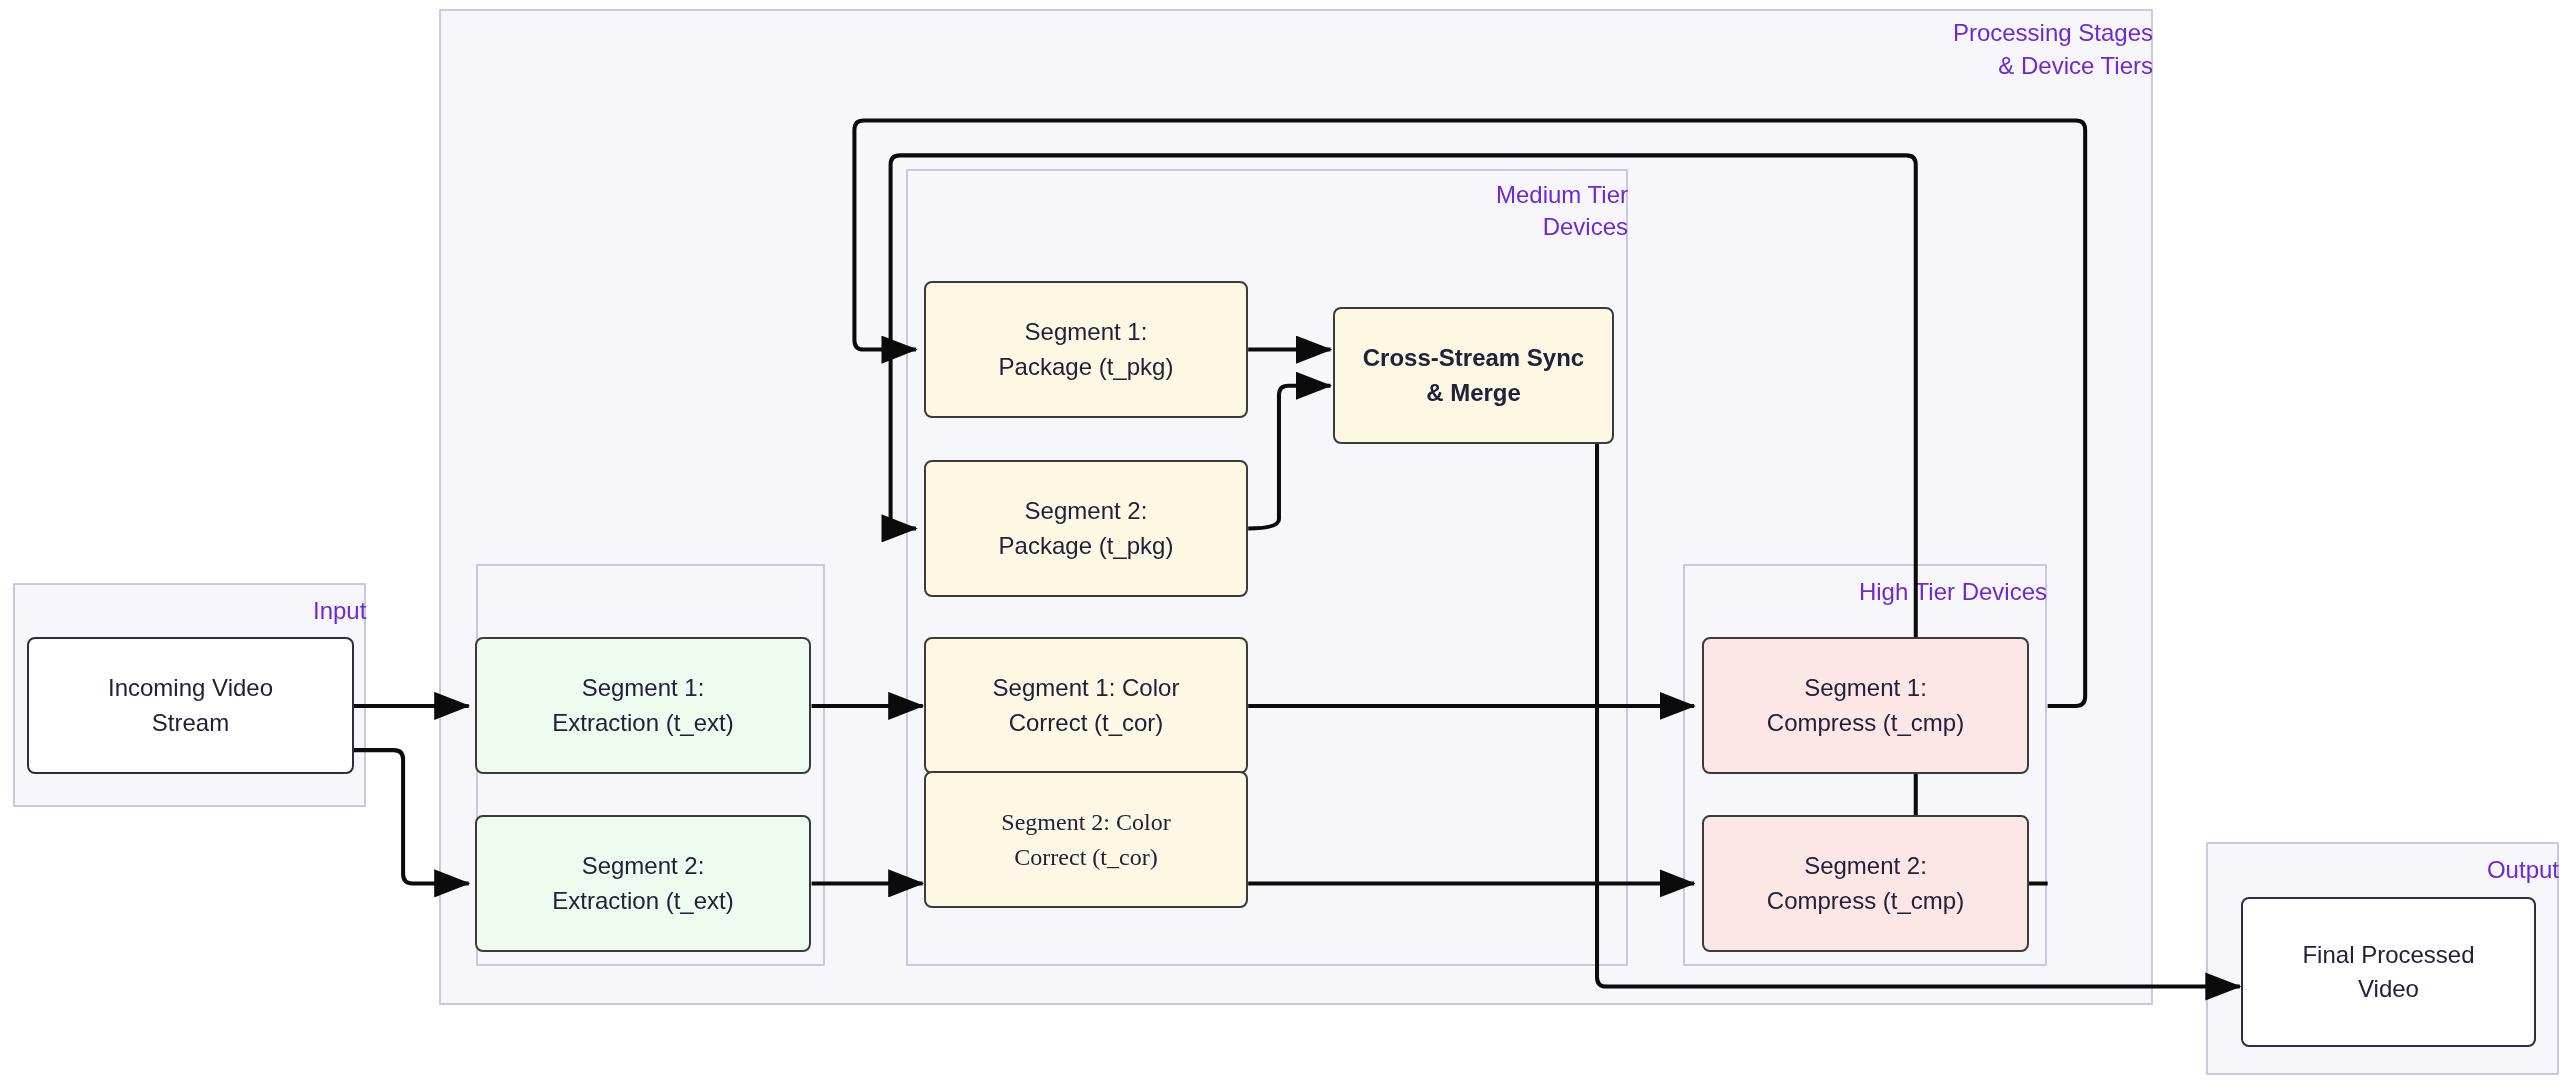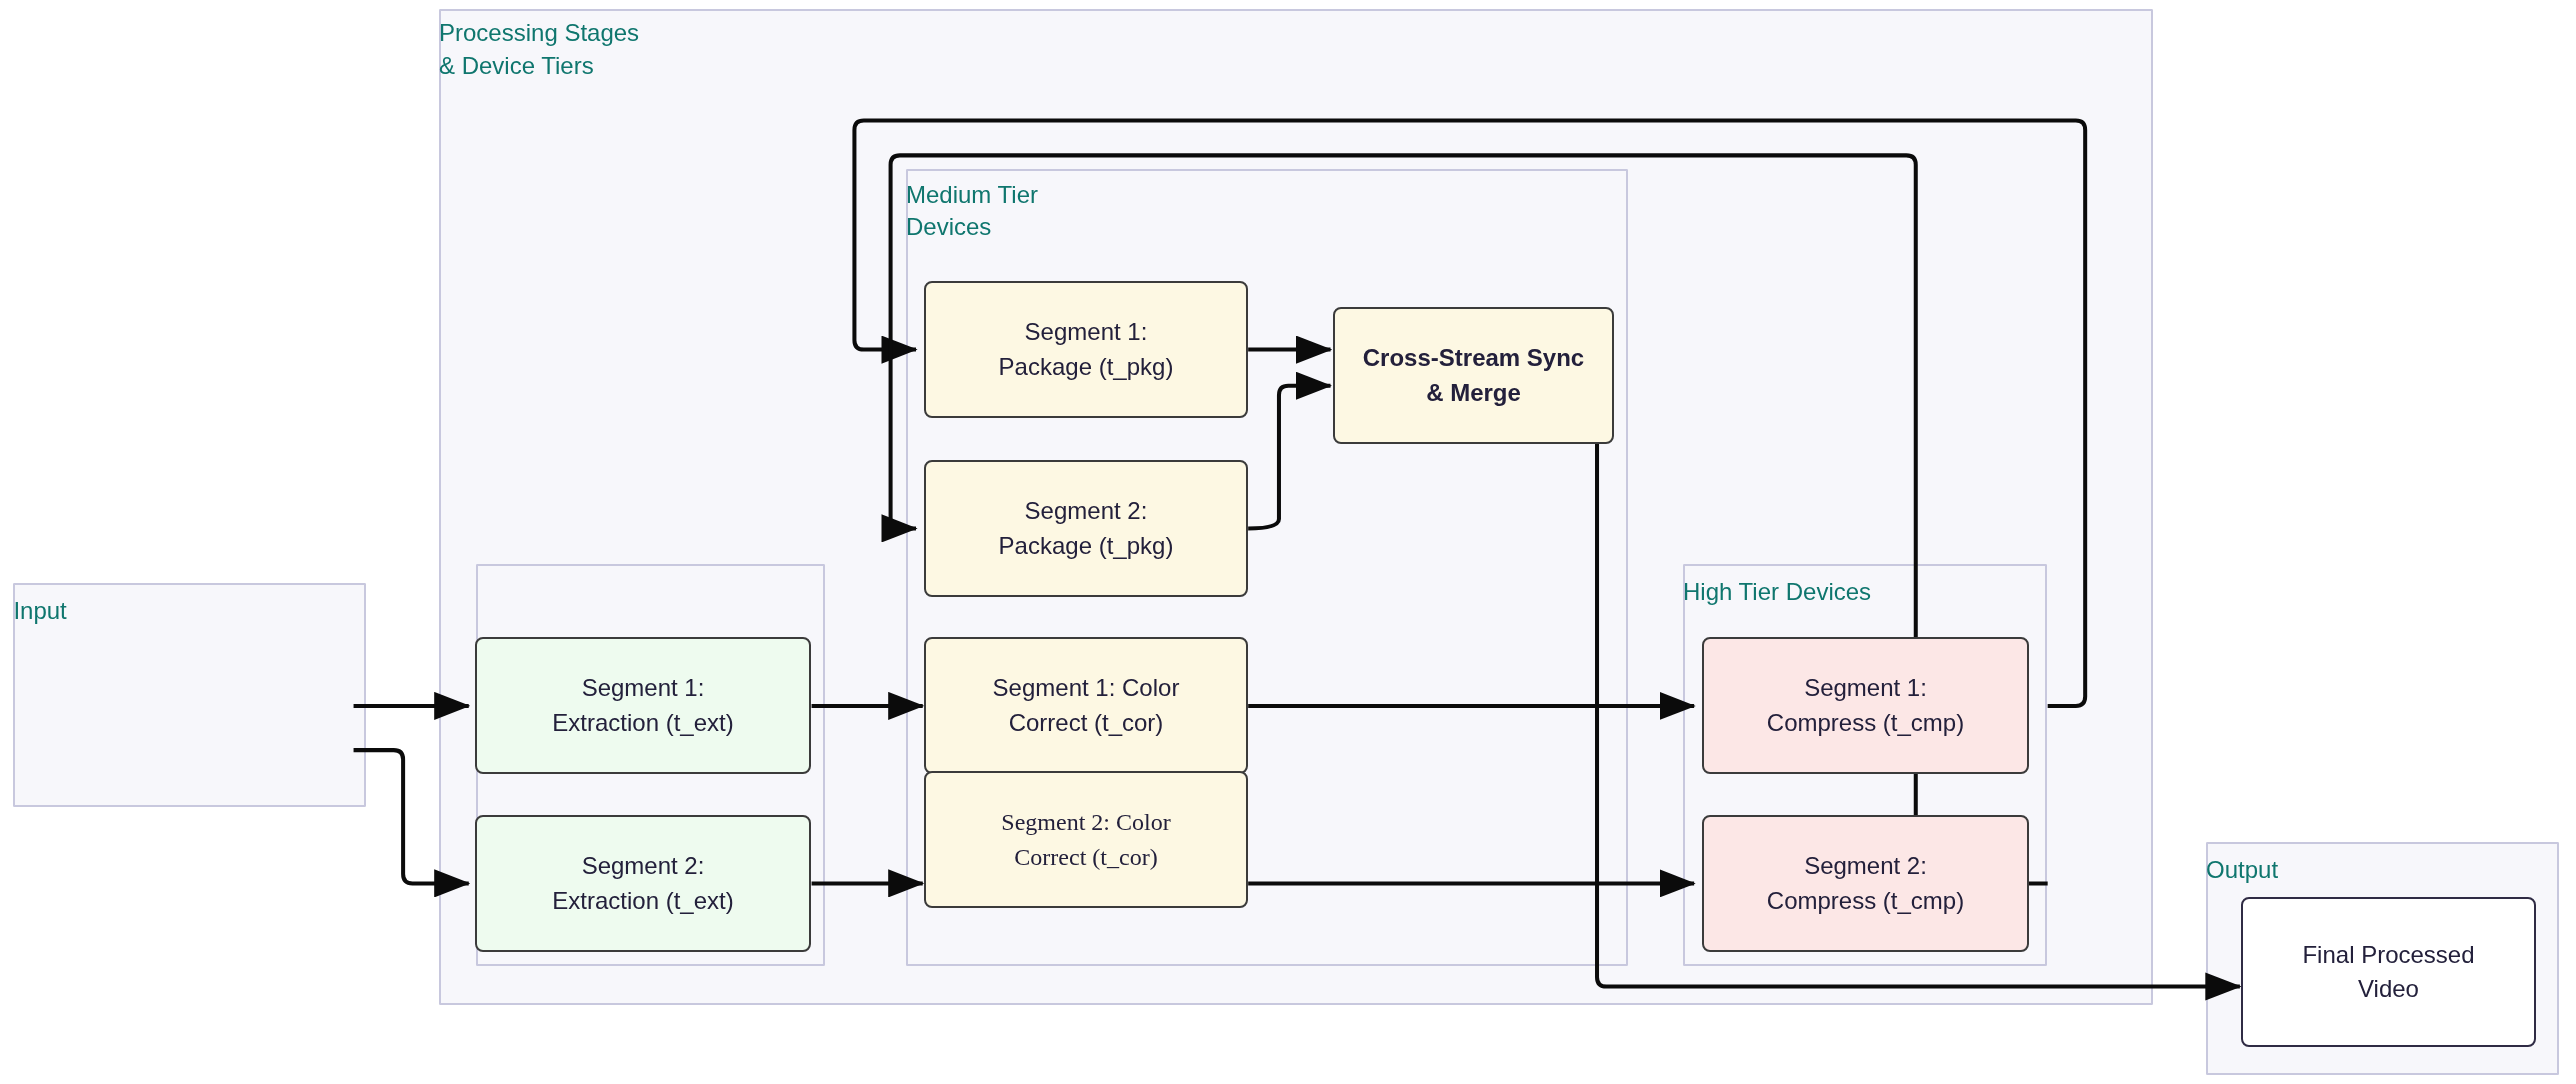--- a/index.html
+++ b/index.html
@@ -19,22 +19,22 @@
     position: absolute;
     background: #f7f7fb;
     border: 2px solid #c8c8de;
     border-radius: 1.3px;
     box-sizing: border-box;
   }
   .subgraph-title {
     position: absolute;
     left: 0;
     right: 0;
-    text-align: left;
-    color: #0f766e;
+    text-align: right;
+    color: #6d28d9;
     font-size: 24px;
     line-height: 1.35;
     white-space: pre-line;
     pointer-events: none;
   }
   .node {
     position: absolute;
     box-sizing: border-box;
     border-radius: 8px;
     display: flex;
@@ -133,20 +133,22 @@
 
     <path d="M 3058 1319 L 2875 1319 Q 2861 1319 2861 1305 L 2861 246 Q 2861 232 2847 232 L 1344 232 Q 1330 232 1330 246 L 1330 775 Q 1330 789 1344 789 L 1368 789" marker-end="url(#arrowhead)"></path>
 
     <path d="M 1864 522 L 1987 522" marker-end="url(#arrowhead)"></path>
 
     <path d="M 1864 789 Q 1910 789 1910 775 L 1910 590 Q 1910 576 1924 576 L 1987 576" marker-end="url(#arrowhead)"></path>
 
     <path d="M 2410 561 L 2371 561 Q 2385 561 2385 575 L 2385 1459 Q 2385 1473 2399 1473 L 3345 1473" marker-end="url(#arrowhead)"></path>
   </svg>
 
+  <div class="node plain" style="left:27px; top:637px; width:327px; height:137px;">Incoming Video
+Stream</div>
 
   <div class="node green" style="left:475px; top:637px; width:336px; height:137px;">Segment 1:
 Extraction (t_ext)</div>
 
   <div class="node green" style="left:475px; top:815px; width:336px; height:137px;">Segment 2:
 Extraction (t_ext)</div>
 
   <div class="node yellow" style="left:924px; top:637px; width:324px; height:137px;">Segment 1: Color
 Correct (t_cor)</div>
 

